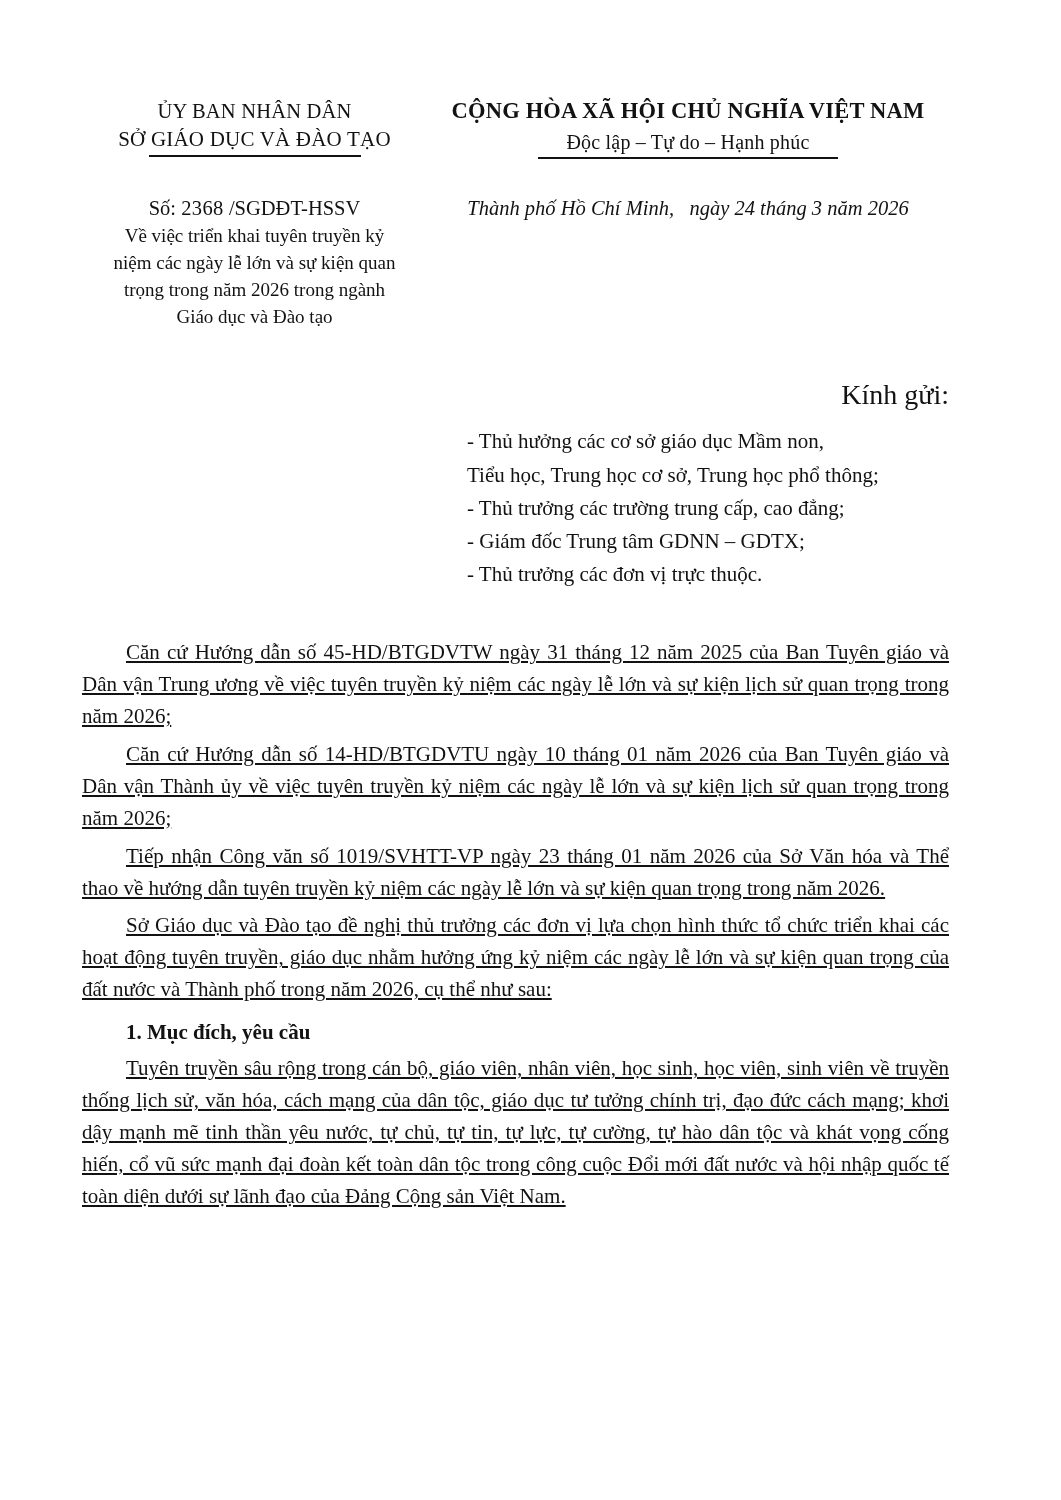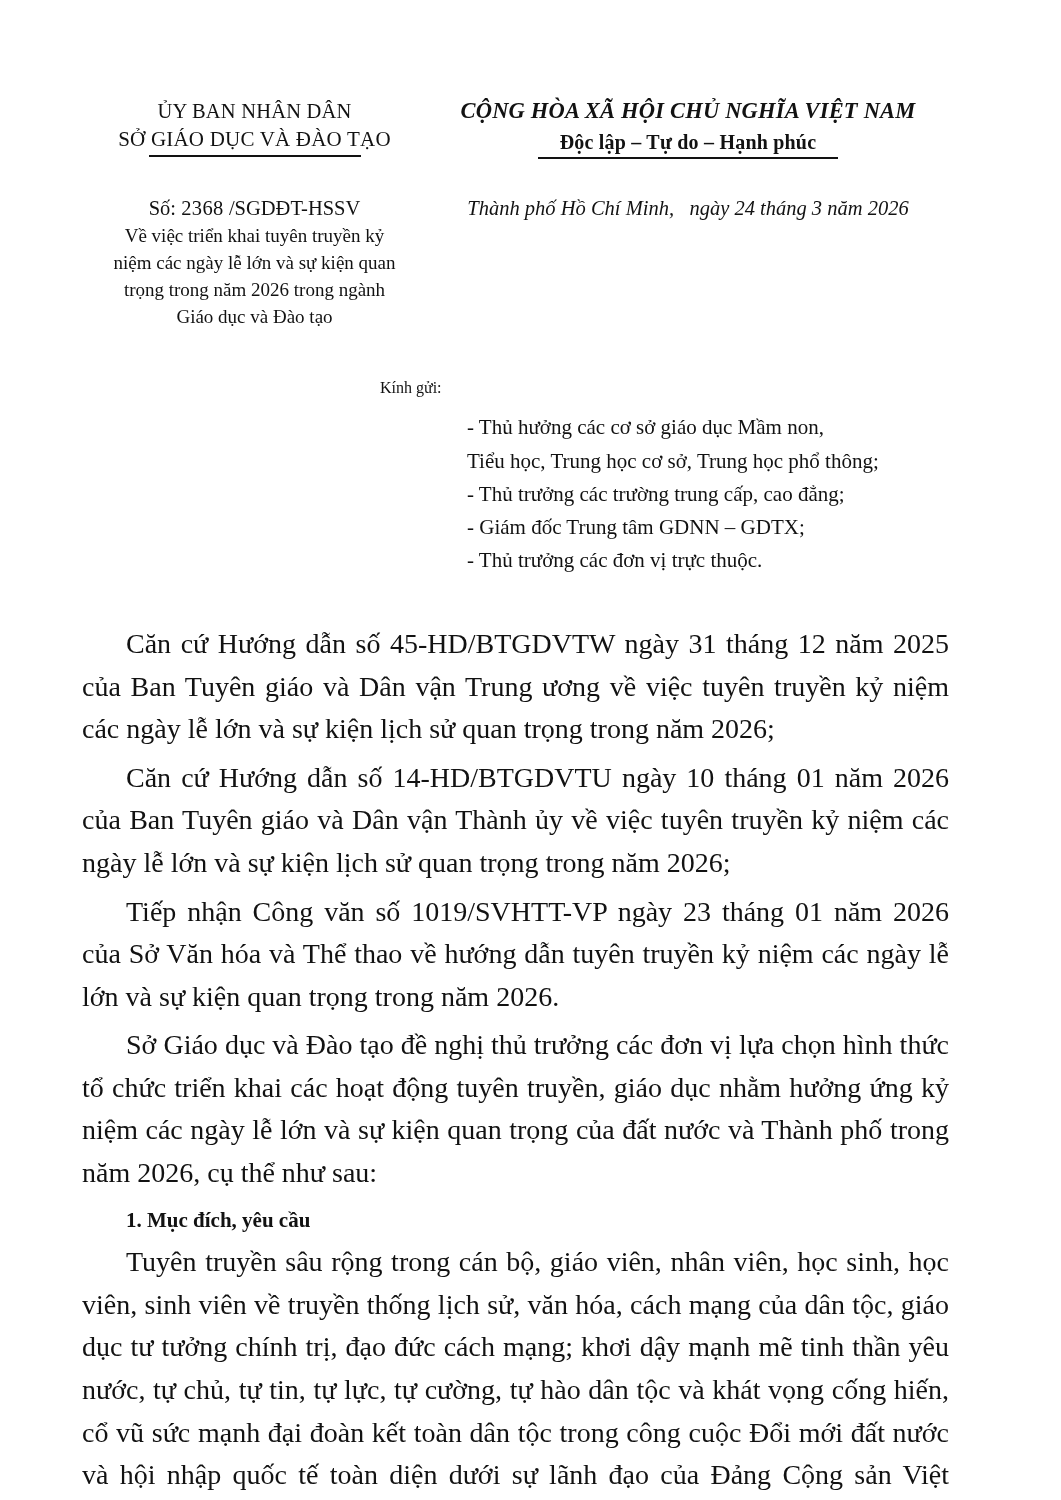--- a/index.html
+++ b/index.html
@@ -54,25 +54,24 @@
     width: 212px;
     height: 1.6px;
     background: #121212;
     margin: 2px auto 0 auto;
   }
   .nation-line1 {
     font-size: 22.5px;
     font-weight: bold;
     letter-spacing: 0.2px;
     line-height: 1.3;
-    font-style: italic;
   }
   .nation-line2 {
     font-size: 20px;
-    font-weight: bold;
+    font-weight: normal;
     letter-spacing: 0.2px;
     margin-top: 6px;
   }
   .nation-underline {
     width: 300px;
     height: 1.6px;
     background: #121212;
     margin: 3px auto 0 auto;
   }
 
@@ -110,43 +109,45 @@
     font-style: italic;
     white-space: nowrap;
   }
   .place-date .dnum { letter-spacing: 0px; }
 
   
   .recipients {
     margin-top: 48px;
   }
   .kinh-gui {
-    font-size: 16px;
+    font-size: 28px;
     padding-left: 298px;
+    text-align: right;
   }
   .recipient-list {
     margin-top: 14px;
     padding-left: 385px;
   }
   .recipient-list div {
     font-size: 21px;
     line-height: 1.58;
   }
 
   
   .body-text {
     margin-top: 46px;
   }
   .body-text p {
-    font-size: 28px;
+    font-size: 21px;
     line-height: 1.52;
     margin: 0 0 6px 0;
     text-align: justify;
     text-indent: 44px;
     text-justify: inter-word;
+    text-decoration: underline;
   }
   .section-heading {
     font-size: 21px;
     font-weight: bold;
     margin: 14px 0 8px 0;
     text-indent: 44px;
   }
 </style>
 </head>
 <body>

